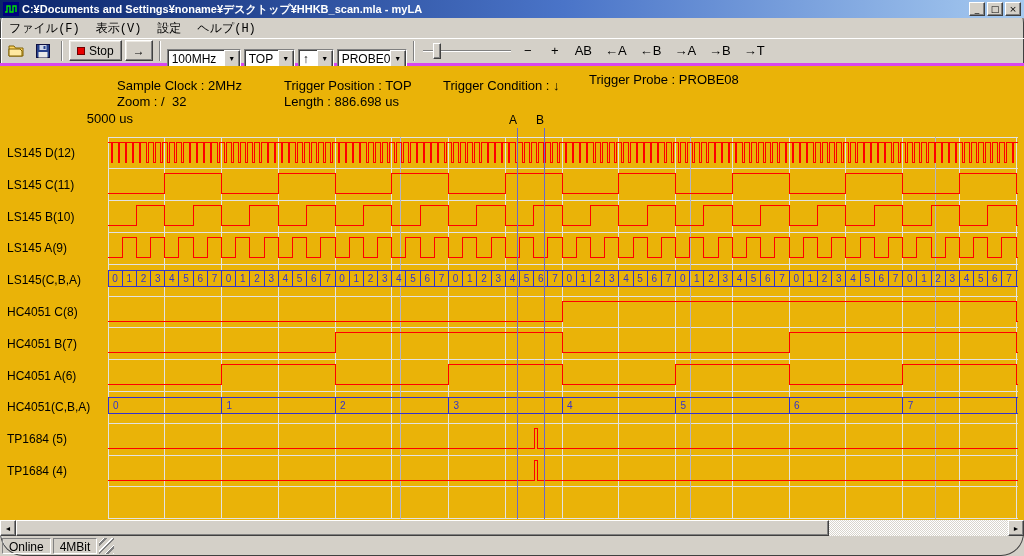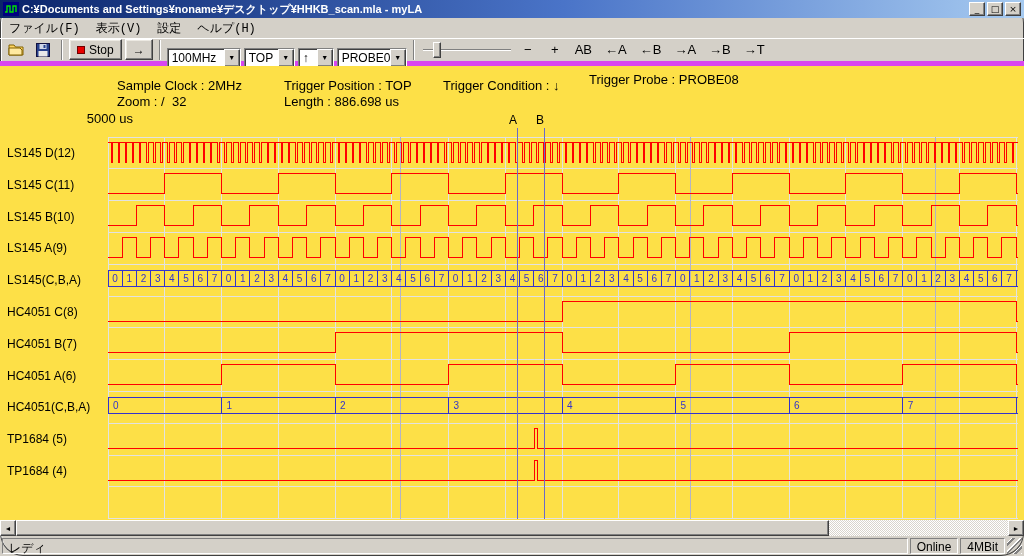--- a/index.html
+++ b/index.html
@@ -17,21 +17,21 @@
   .win-btn { width:16px; height:14px; font-size:9px; line-height:10px; color:#000;
              background:#d4d0c8; border:1px solid; border-color:#fff #404040 #404040 #fff;
              box-shadow: inset -1px -1px 0 #808080; cursor:default; font-family:"DejaVu Sans",sans-serif; }
 
   
   .menubar { height:20px; display:flex; align-items:center; font-size:12px; padding-left:1px; }
   .menu-item { padding:2px 8px;font-family:Liberation Mono, monospace; }
 
   
   .toolbar { height:28px; display:flex; align-items:center; padding:0 4px; gap:3px;
-             border-bottom:5px solid #d946ef; box-shadow: inset 0 1px 0 #ffffff; }
+             border-bottom:3px solid #d946ef; box-shadow: inset 0 1px 0 #ffffff; }
   .sep { width:2px; height:20px; border-left:1px solid #808080; border-right:1px solid #ffffff; margin:0 3px; }
   .icon-btn { width:24px; height:22px; background:#d4d0c8; border:1px solid #d4d0c8;
               display:grid; place-items:center; }
   .push-btn { height:21px; display:inline-flex; align-items:center; gap:4px; padding:0 7px;
               font-size:12px; background:#d4d0c8;
               border:1px solid; border-color:#fff #404040 #404040 #fff;
               box-shadow: inset -1px -1px 0 #808080, inset 1px 1px 0 #ece9e2; }
   .stop-square { width:8px; height:8px; background:#e80000; border:1px solid #700000; display:inline-block; }
   .combo { height:20px; display:flex; align-items:stretch; background:#fff;
            border:1px solid; border-color:#808080 #fff #fff #808080;
@@ -41,21 +41,21 @@
                  box-shadow: inset -1px -1px 0 #808080; font-size:7px; display:flex; align-items:center; justify-content:center; }
   .slider { width:92px; height:20px; position:relative; }
   .slider-track { position:absolute; left:2px; right:2px; top:9px; height:2px;
                   border-top:1px solid #808080; border-bottom:1px solid #fff; }
   .slider-thumb { position:absolute; left:12px; top:2px; width:8px; height:16px; background:#d4d0c8;
                   border:1px solid; border-color:#fff #404040 #404040 #fff; box-shadow: inset -1px -1px 0 #808080; }
   .tbtn { min-width:24px; height:21px; background:transparent; border:1px solid transparent;
           font-size:13px; padding:0 4px; color:#000; }
 
   
-  .client { position:relative; height:454px; background:#fde047; overflow:hidden; }
+  .client { position:relative; height:454px; background:#eab308; overflow:hidden; }
   .info { position:absolute; font-size:13px; color:#000; white-space:pre; }
   #wave-svg { position:absolute; left:0; top:0; font-family:"Liberation Sans",sans-serif; }
 
   
   .hscroll { height:16px; display:flex; background:#ece9e2; }
   .scroll-btn { width:16px; height:16px; background:#d4d0c8; border:1px solid; border-color:#fff #404040 #404040 #fff;
                 box-shadow: inset -1px -1px 0 #808080; font-size:7px; padding:0; color:#000; }
   .scroll-track { flex:1; position:relative;
                   background:repeating-conic-gradient(#ffffff 0 25%, #d8d4cc 0 50%) 0 0/2px 2px; }
   .scroll-thumb { position:absolute; left:0; top:0; width:82%; height:16px; background:#d4d0c8;
@@ -372,19 +372,18 @@
 
   <div class="hscroll">
     <button class="scroll-btn">◄</button>
     <div class="scroll-track">
       <div class="scroll-thumb"></div>
     </div>
     <button class="scroll-btn">►</button>
   </div>
 
   <div class="statusbar">
-    <span class="status-panel status-left">レディ</span>
     <span class="status-panel">Online</span>
     <span class="status-panel">4MBit</span>
     <span class="resize-grip"></span>
   </div>
 
 </div>
 
 </body></html>

